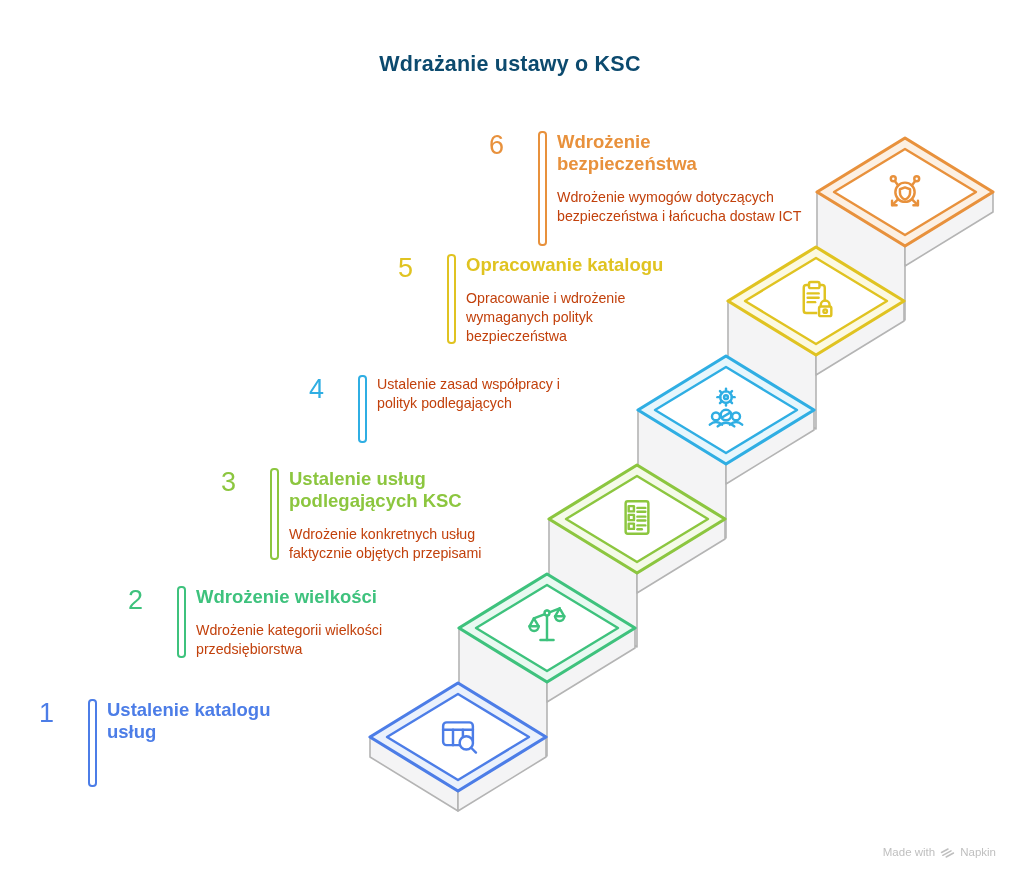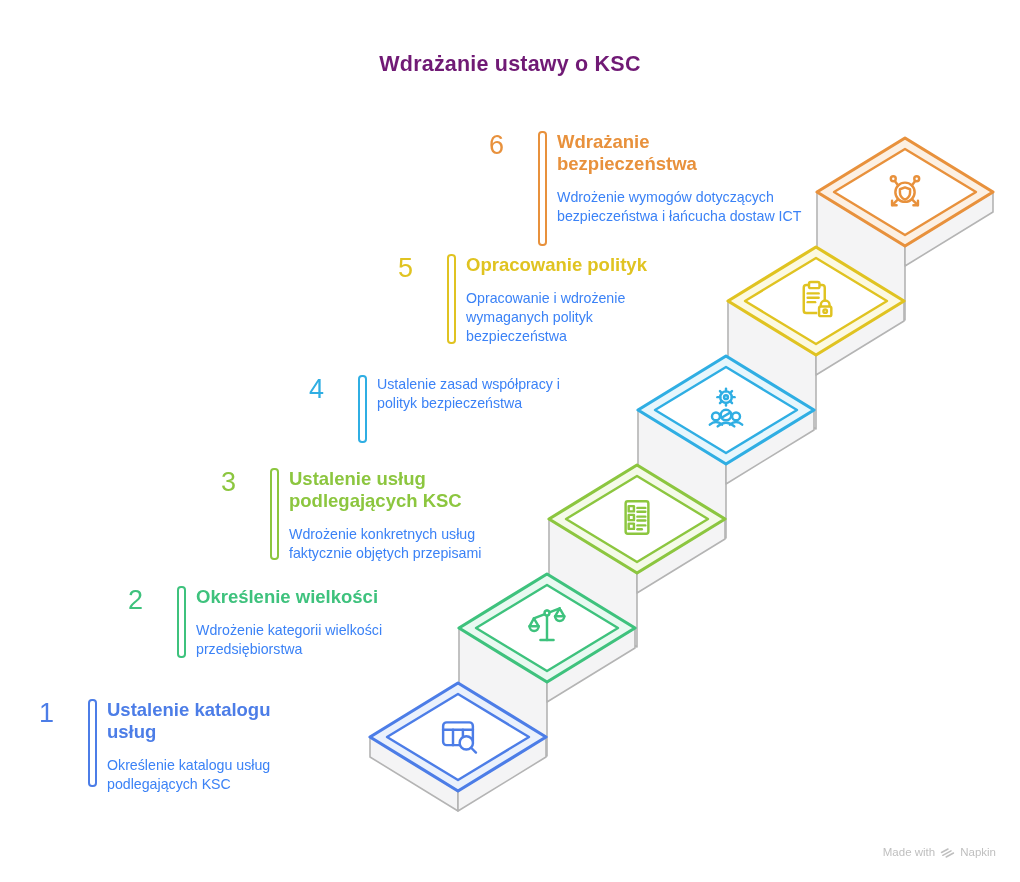--- a/index.html
+++ b/index.html
@@ -20,41 +20,41 @@
   .step-bar{
     position:absolute;left:0;top:0;width:9px;height:var(--bh);
     border:2.2px solid var(--c);border-radius:4px;background:#fff;box-sizing:border-box;
   }
   .step-text{margin-left:19px;padding-top:0;}
   .step-title{
     margin:0 0 13px 0;font-size:18.5px;font-weight:bold;line-height:1.18;
     color:var(--c);max-width:var(--tw);
   }
   .step-desc{
-    margin:0;font-size:14.2px;line-height:1.36;color:#3b82f6;max-width:var(--dw);
+    margin:0;font-size:14.2px;line-height:1.36;color:#c2410c;max-width:var(--dw);
   }
   .sb1{left:88px;top:699px;--bh:88px;--tw:175px;--dw:200px;}
   .sb2{left:177px;top:586px;--bh:72px;--tw:225px;--dw:215px;}
   .sb3{left:270px;top:468px;--bh:92px;--tw:205px;--dw:235px;}
   .sb4{left:358px;top:375px;--bh:68px;--tw:260px;--dw:215px;}
   .sb5{left:447px;top:254px;--bh:90px;--tw:220px;--dw:185px;}
   .sb6{left:538px;top:131px;--bh:115px;--tw:160px;--dw:245px;}
   #footer{
     position:absolute;right:24px;top:845px;display:flex;align-items:center;gap:5px;
     color:#bfbfbf;font-size:11.5px;
   }
   #footer svg{display:block;}
   #icon-defs{position:absolute;width:0;height:0;overflow:hidden;}
 </style>
 </head>
 <body>
 
 <div id="canvas">
 
-  <h1 id="page-title" style="color: #701a75;">Wdrażanie ustawy o KSC</h1>
+  <h1 id="page-title" style="color: #0c4a6e;">Wdrażanie ustawy o KSC</h1>
 
   <svg id="stairs" width="1020" height="882">
       <g>
         <polygon points="817,192 905,246 905,320 817,266" fill="#F4F4F5" stroke="#B4B4B4" stroke-width="1.6" stroke-linejoin="round"></polygon>
         <polygon points="905,246 993,192 993,212 905,266" fill="#F4F4F5" stroke="#B4B4B4" stroke-width="1.6" stroke-linejoin="round"></polygon>
         <polygon points="817,192 905,138 993,192 905,246" fill="#FCF0E3" stroke="#E8913C" stroke-width="3.2" stroke-linejoin="round"></polygon>
         <polygon points="834,192 905,149 976,192 905,235" fill="#ffffff" stroke="#E8913C" stroke-width="2.4" stroke-linejoin="round"></polygon>
         <g transform="translate(877,162.5) scale(0.875)" stroke="#E8913C">
           <g fill="none" stroke-width="2.8" stroke-linecap="round" stroke-linejoin="round">
         <circle cx="32" cy="34" r="11"></circle>
@@ -247,59 +247,58 @@
         <path d="M46.8,43.6 V48.8 H41.6"></path>
       </g>
     </defs>
   </svg>
 
   <div class="step-block sb1" style="--c: #4C7DE7;">
     <span class="step-num">1</span>
     <span class="step-bar"></span>
     <div class="step-text">
       <h2 class="step-title">Ustalenie katalogu usług</h2>
-      <p class="step-desc">Określenie katalogu usług podlegających KSC</p>
     </div>
   </div>
   <div class="step-block sb2" style="--c: #3EC27D;">
     <span class="step-num">2</span>
     <span class="step-bar"></span>
     <div class="step-text">
-      <h2 class="step-title">Określenie wielkości</h2>
+      <h2 class="step-title">Wdrożenie wielkości</h2>
       <p class="step-desc">Wdrożenie kategorii wielkości przedsiębiorstwa</p>
     </div>
   </div>
   <div class="step-block sb3" style="--c: #8CC63F;">
     <span class="step-num">3</span>
     <span class="step-bar"></span>
     <div class="step-text">
       <h2 class="step-title">Ustalenie usług podlegających KSC</h2>
       <p class="step-desc">Wdrożenie konkretnych usług faktycznie objętych przepisami</p>
     </div>
   </div>
   <div class="step-block sb4" style="--c: #2FAEE3;">
     <span class="step-num">4</span>
     <span class="step-bar"></span>
     <div class="step-text">
-      <p class="step-desc">Ustalenie zasad współpracy i polityk bezpieczeństwa</p>
+      <p class="step-desc">Ustalenie zasad współpracy i polityk podlegających</p>
     </div>
   </div>
   <div class="step-block sb5" style="--c: #E0C321;">
     <span class="step-num">5</span>
     <span class="step-bar"></span>
     <div class="step-text">
-      <h2 class="step-title">Opracowanie polityk</h2>
+      <h2 class="step-title">Opracowanie katalogu</h2>
       <p class="step-desc">Opracowanie i wdrożenie wymaganych polityk bezpieczeństwa</p>
     </div>
   </div>
   <div class="step-block sb6" style="--c: #E8913C;">
     <span class="step-num">6</span>
     <span class="step-bar"></span>
     <div class="step-text">
-      <h2 class="step-title">Wdrażanie bezpieczeństwa</h2>
+      <h2 class="step-title">Wdrożenie bezpieczeństwa</h2>
       <p class="step-desc">Wdrożenie wymogów dotyczących bezpieczeństwa i łańcucha dostaw ICT</p>
     </div>
   </div>
 
   <div id="footer" style="color: rgb(191, 191, 191);">
     <span>Made with</span>
     <svg width="15" height="13" viewBox="0 0 15 13">
       <g stroke="#bfbfbf" stroke-width="1.5" stroke-linecap="round" fill="none">
         <path d="M1.5,7.5 L8,4"></path>
         <path d="M2.8,10.3 L11,5.8"></path>

